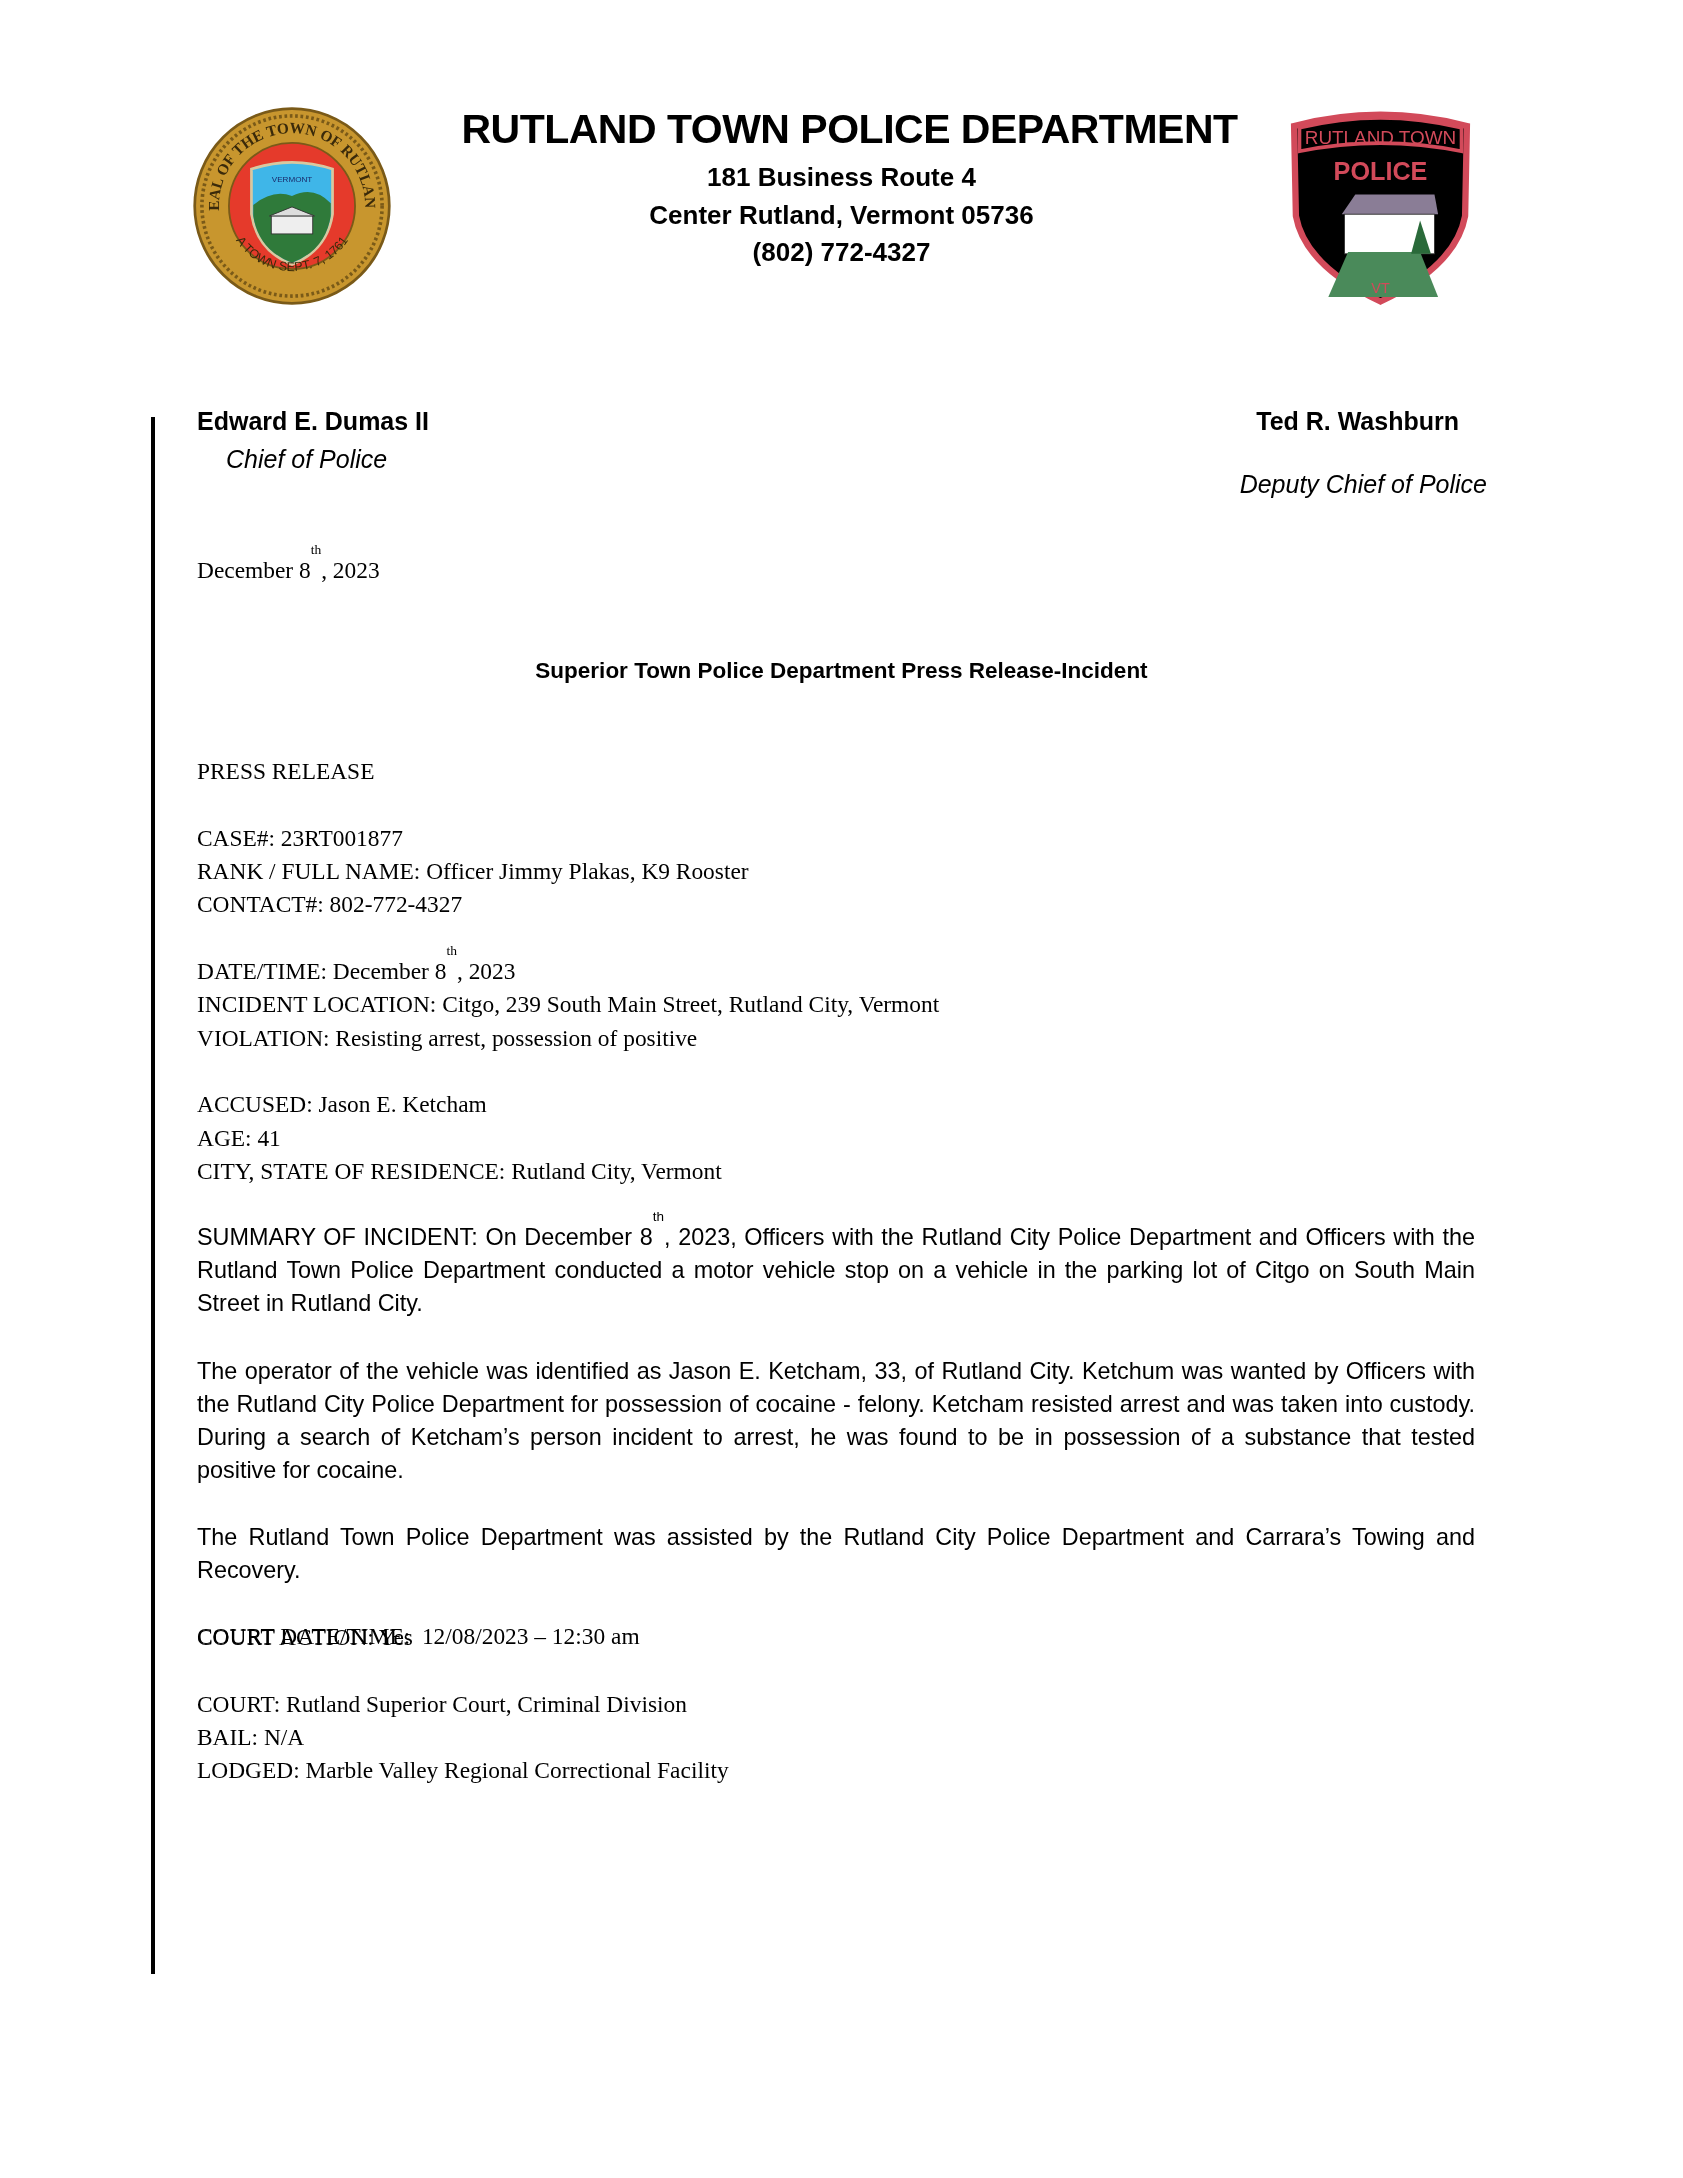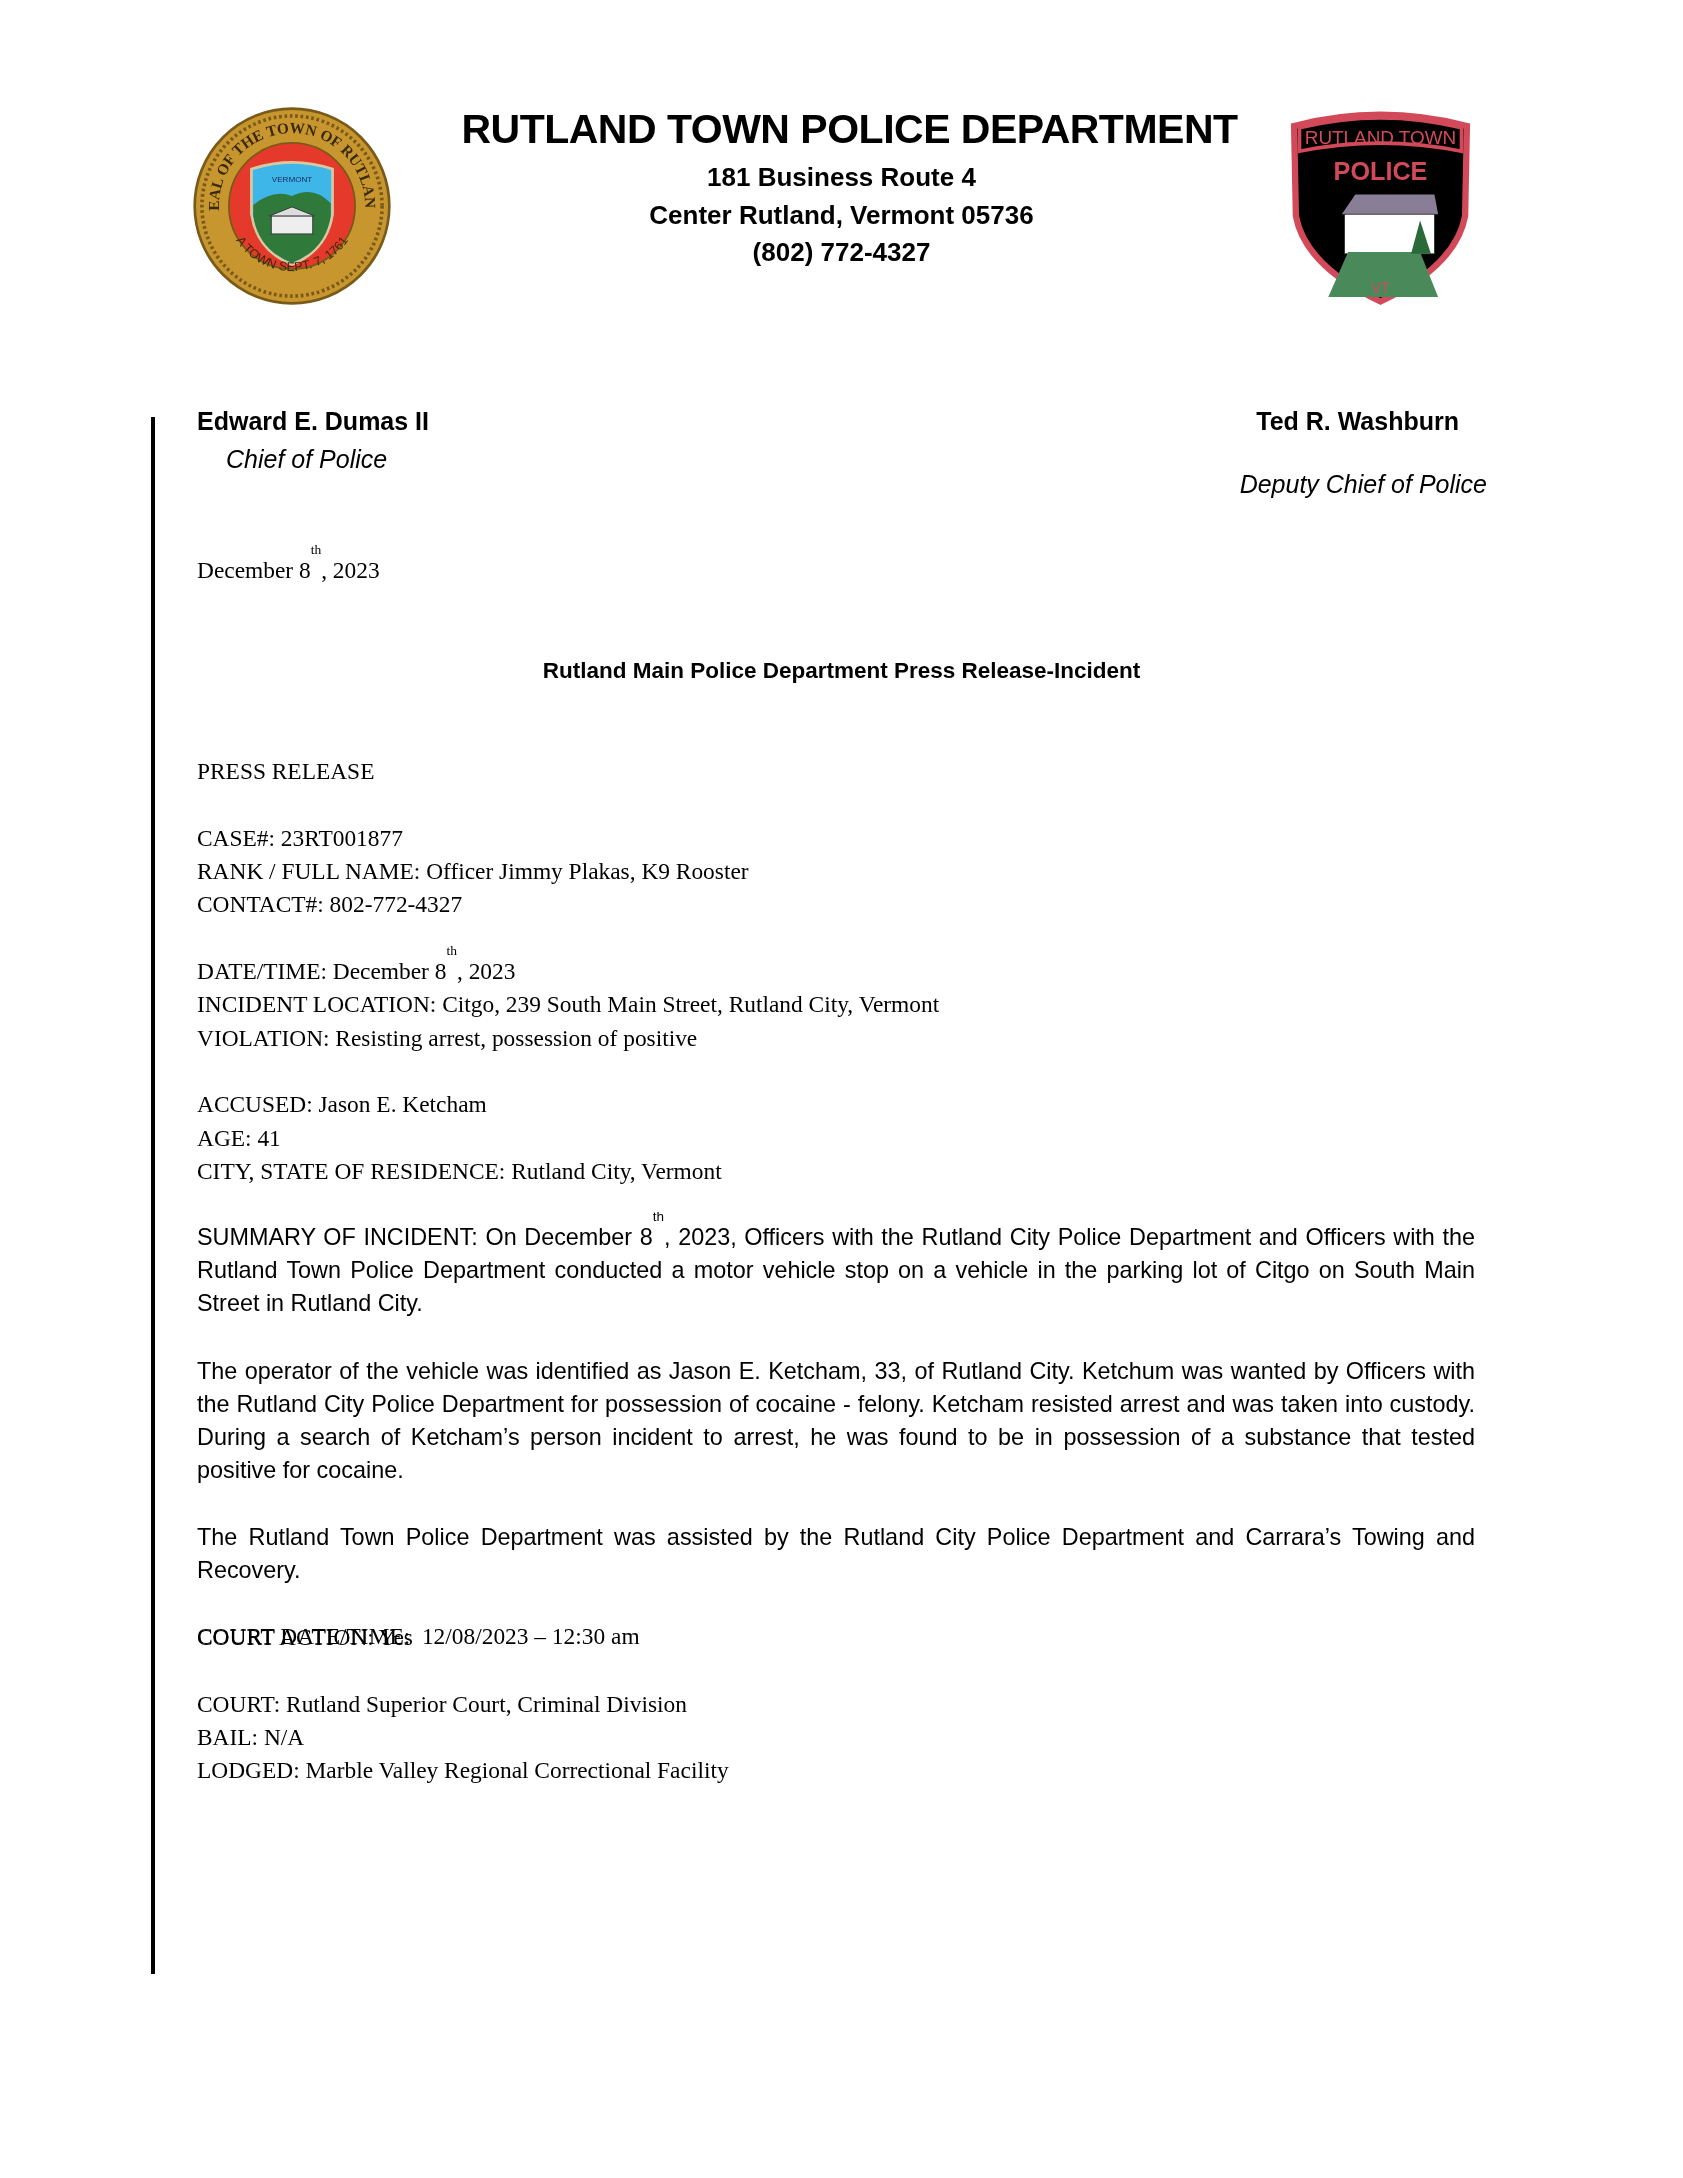--- a/index.html
+++ b/index.html
@@ -64,21 +64,21 @@
 
 <div class="abs vline"></div>
 
 <div class="abs name" style="left:197px; top:407px;">Edward E. Dumas II</div>
 <div class="abs role" style="left:226px; top:445px;">Chief of Police</div>
 <div class="abs name" style="right:224px; top:407px; text-align:right;">Ted R. Washburn</div>
 <div class="abs role" style="right:196px; top:470px; text-align:left;">Deputy Chief of Police</div>
 
 <div class="abs txt" style="left:197px; top:554px;"><span>December 8</span><sup>th</sup><span>, 2023</span></div>
 
-<div class="abs center-title" style="top:658px;">Rutland Main Police Department Press Release-Incident</div>
+<div class="abs center-title" style="top:658px;">Superior Town Police Department Press Release-Incident</div>
 
 <div class="abs txt" style="left:197px; top:755px;">PRESS RELEASE</div>
 
 <div class="abs txt" style="left:197px; top:822px;">CASE#: 23RT001877</div>
 <div class="abs txt" style="left:197px; top:855px;">RANK / FULL NAME: Officer Jimmy Plakas, K9 Rooster</div>
 <div class="abs txt" style="left:197px; top:888px;">CONTACT#: 802-772-4327</div>
 
 <div class="abs txt" style="left:197px; top:955px;"><span>DATE/TIME: December 8</span><sup>th</sup><span>, 2023</span></div>
 <div class="abs txt" style="left:197px; top:988px;">INCIDENT LOCATION: Citgo, 239 South Main Street, Rutland City, Vermont</div>
 <div class="abs txt" style="left:197px; top:1022px;">VIOLATION: Resisting arrest, possession of positive</div>

